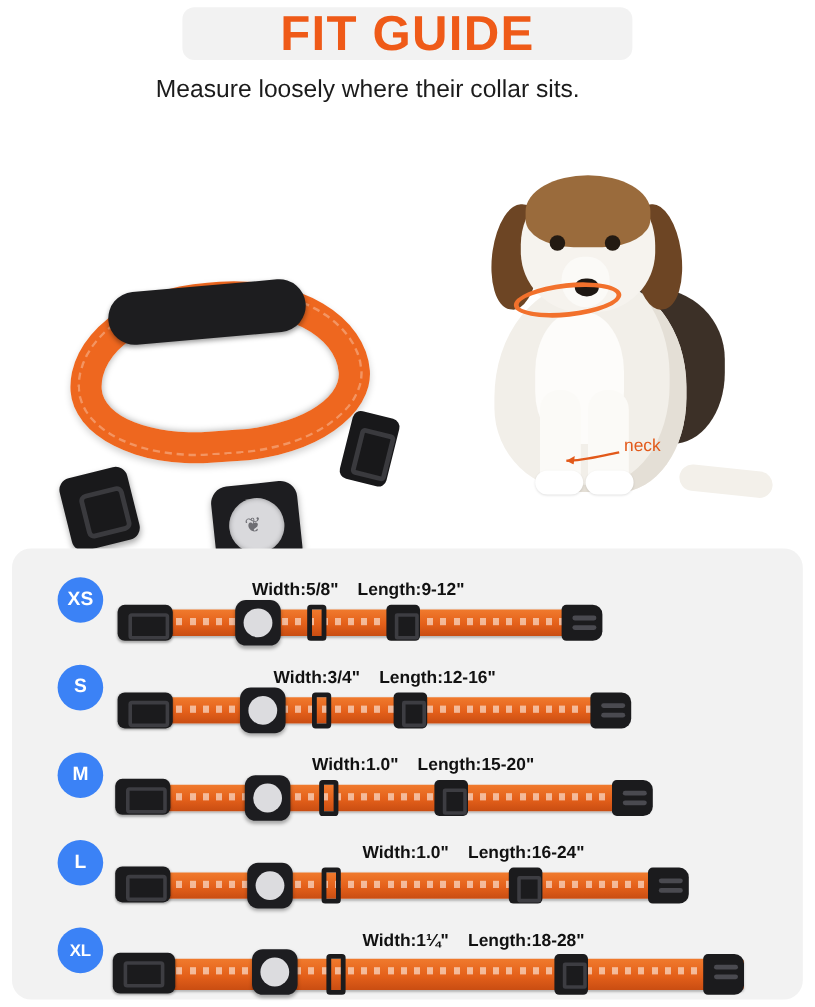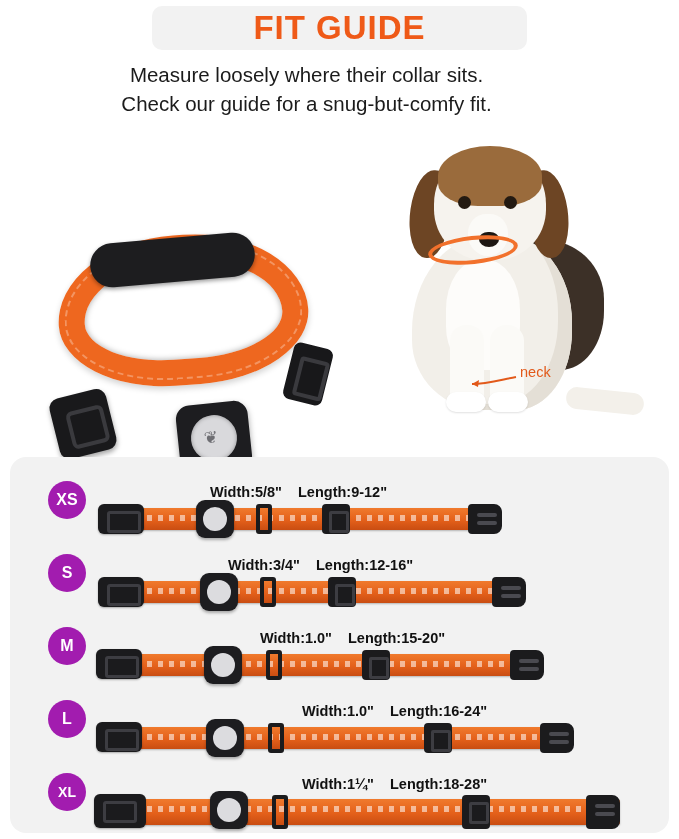--- a/index.html
+++ b/index.html
@@ -22,21 +22,21 @@
     left: 152px; top: 6px;
     width: 375px; height: 44px;
     background: #f2f2f2;
     border-radius: 10px;
   }
   .title-text {
     position: absolute;
     left: 152px; top: 7px;
     width: 375px;
     text-align: center;
-    font-size: 33px;
+    font-size: 41px;
     font-weight: bold;
     letter-spacing: 1px;
     color: #ef5a18;
     line-height: 42px;
   }
   .subtitle {
     position: absolute;
     left: 0; top: 60px;
     width: 613px;
     text-align: center;
@@ -286,21 +286,21 @@
     position: absolute;
     left: 0;
     width: 659px;
     height: 66px;
   }
   .size-badge {
     position: absolute;
     left: 38px;
     width: 38px; height: 38px;
     border-radius: 50%;
-    background: #a21caf;
+    background: #3b82f6;
     color: #ffffff;
     font-size: 16px;
     font-weight: bold;
     text-align: center;
     line-height: 38px;
   }
   .size-badge.small-text { font-size: 14px; }
   .dims {
     position: absolute;
     font-size: 14.5px;
@@ -393,21 +393,20 @@
 </style>
 </head>
 <body>
 
 <div class="page">
 
   <div class="title-bar"></div>
   <div class="title-text">FIT GUIDE</div>
   <div class="subtitle">
     <span>Measure loosely where their collar sits.</span>
-    <span class="line2">Check our guide for a snug-but-comfy fit.</span>
   </div>
 
   <div class="hero">
 
     <div class="collar-photo">
       <div class="collar-loop"></div>
       <div class="collar-pad"></div>
       <div class="slider-right"></div>
       <div class="buckle-left"></div>
       <div class="collar-tag">

